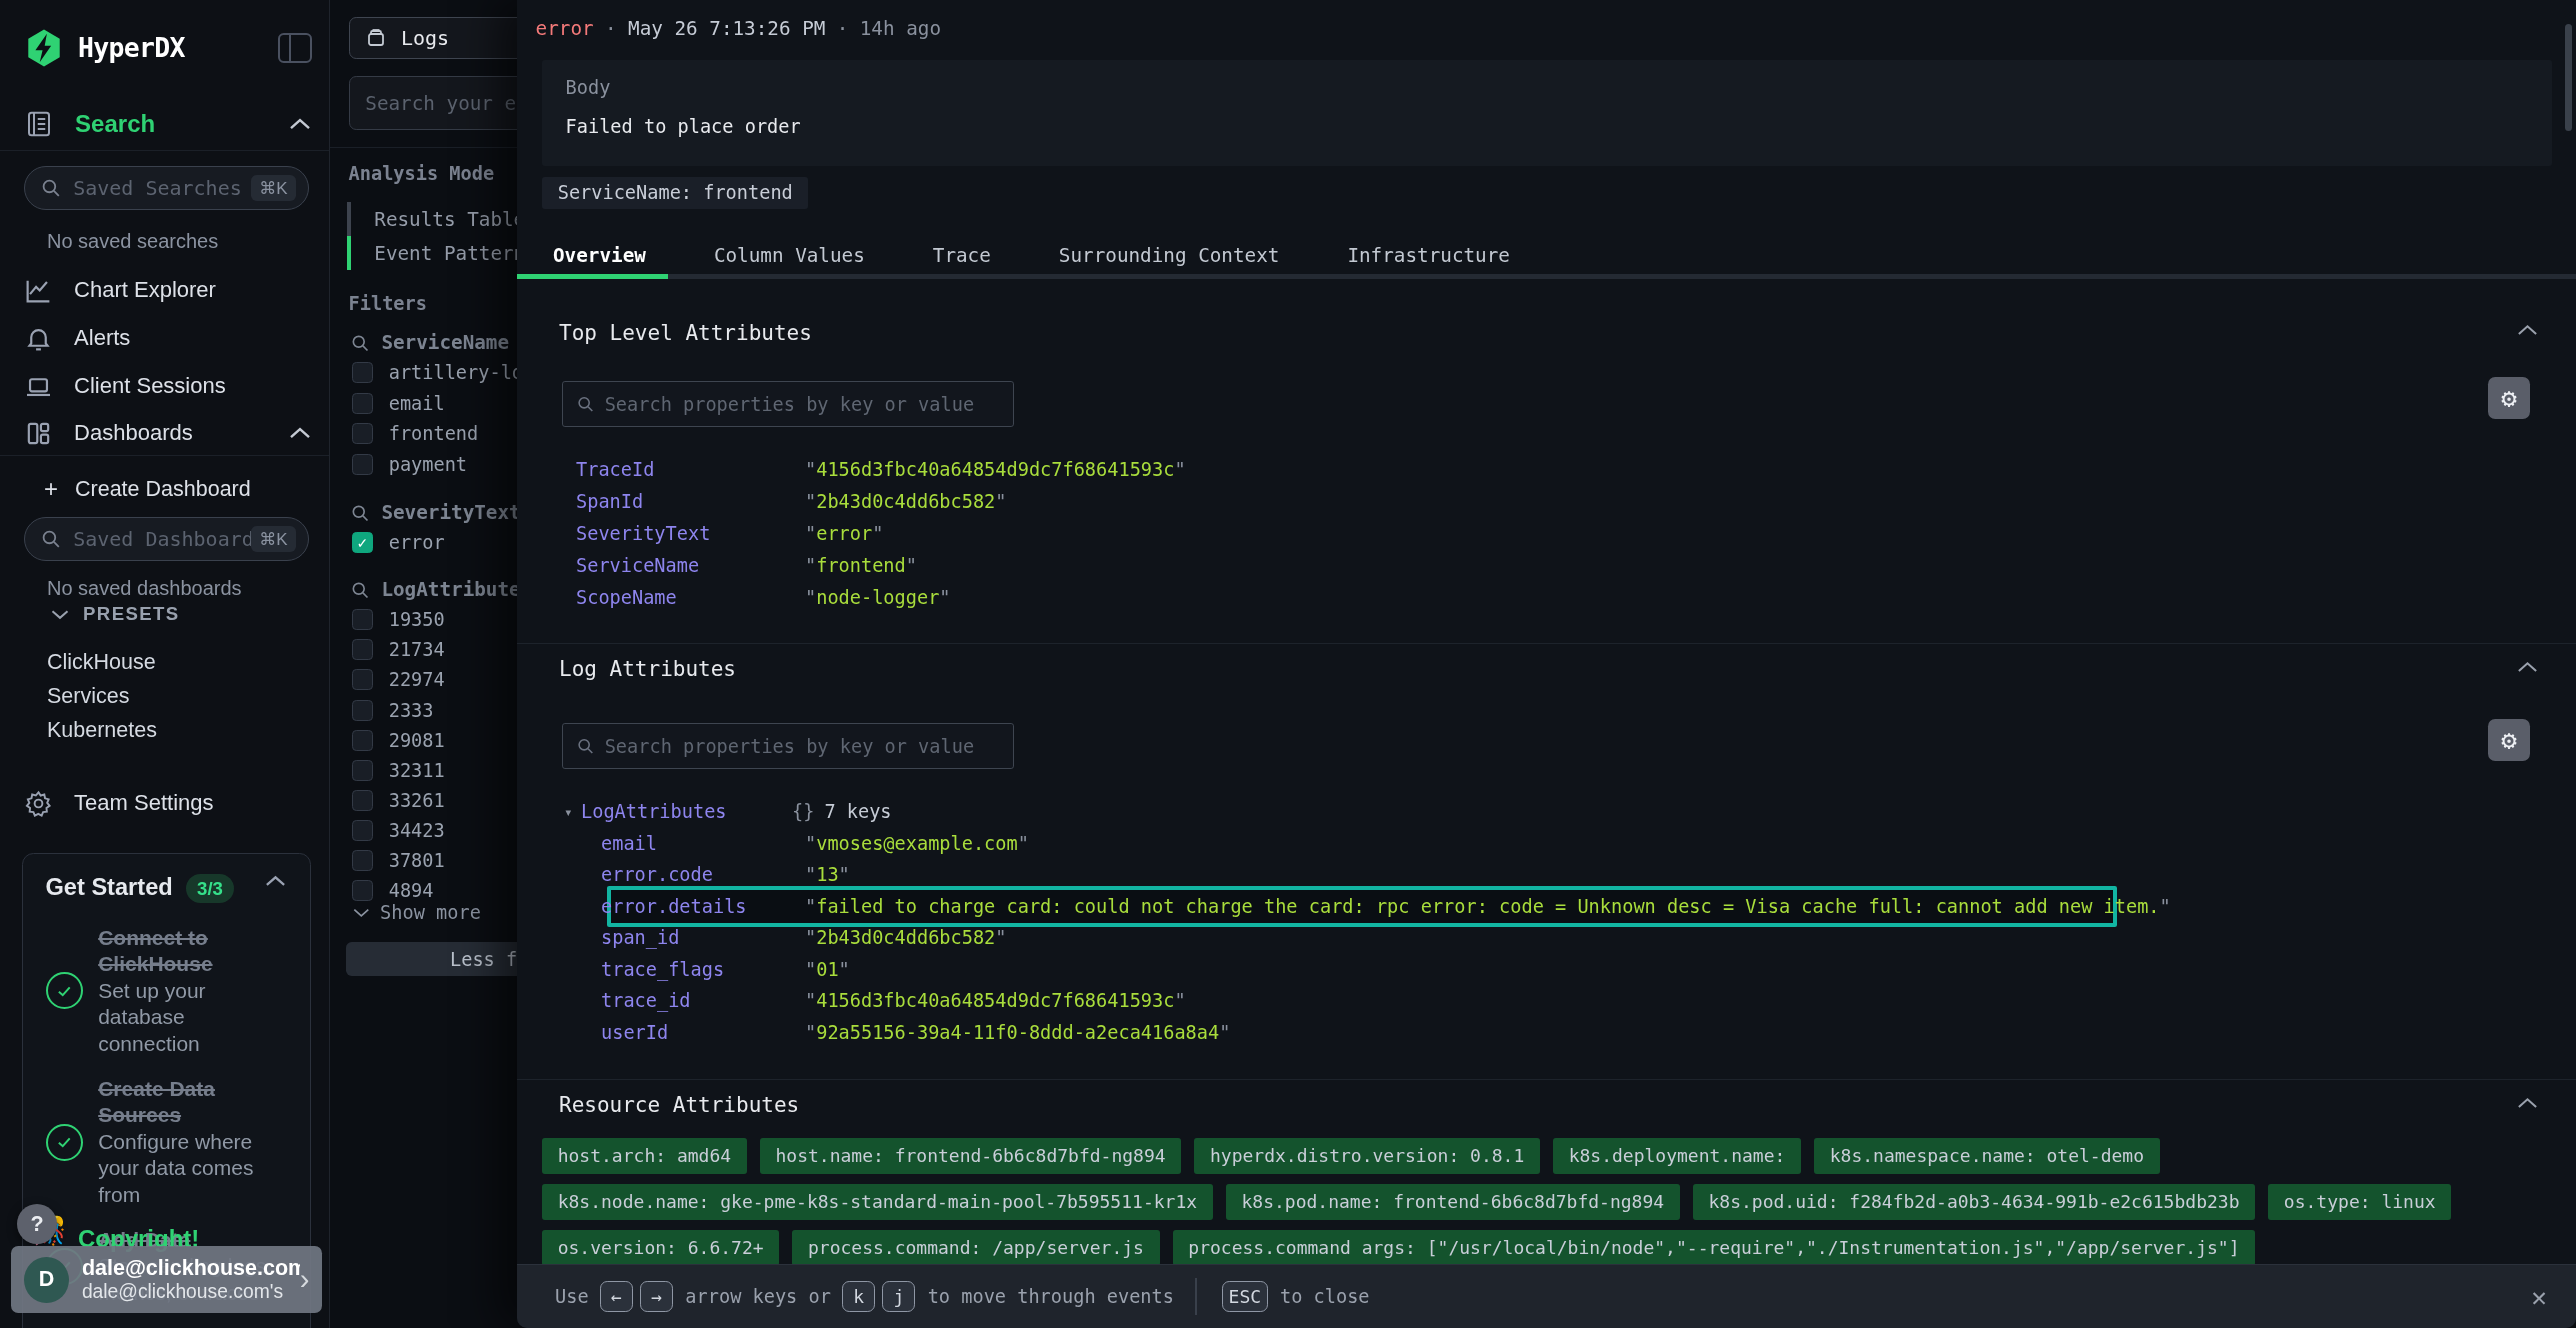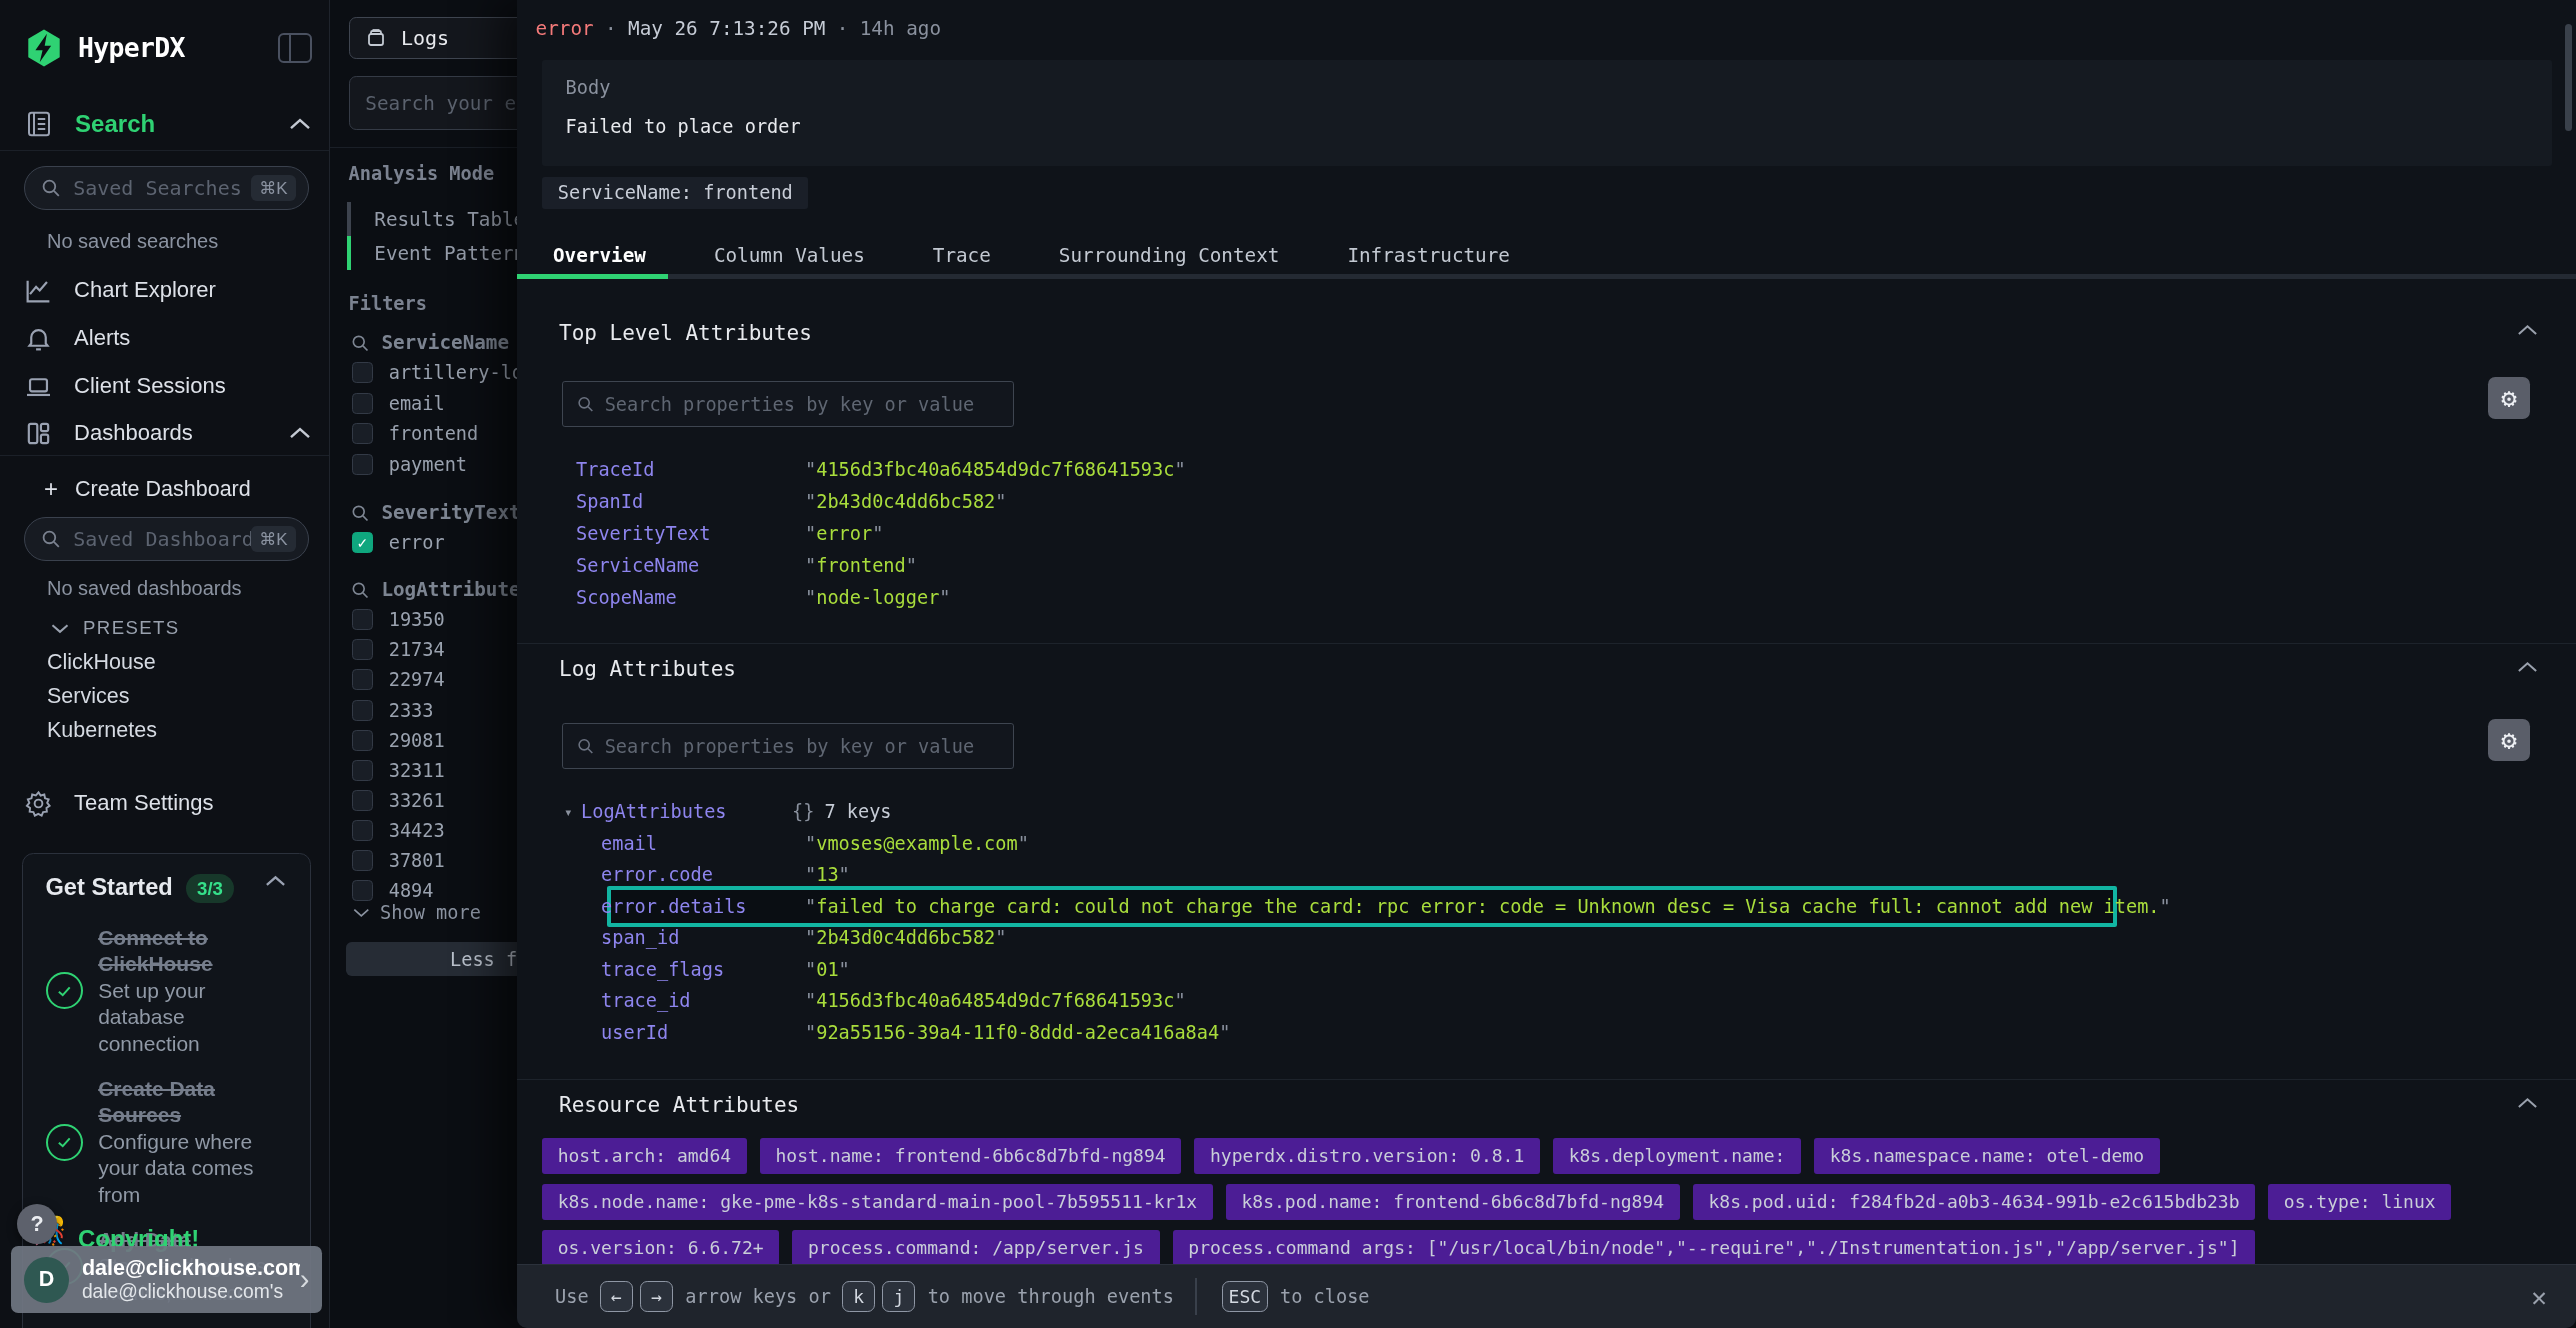--- a/index.html
+++ b/index.html
@@ -125,21 +125,21 @@
   .tree-root .k { width:211px; flex:0 0 211px; color:#8e85ee; font-size:18.6px; }
   .tree-root .meta-b { color:#8a919e; font-size:18.6px; margin-right:10px; }
   .tree-root .meta-t { color:#c6ccd6; font-size:18.6px; }
   .kv.child { height:31.5px; padding-left:84px; }
   .kv.child .k { width:204px; flex:0 0 204px; }
   .hl-box { position:absolute; left:90px; top:-4.3px; width:1510px; height:41px; border:4.3px solid #12b5a2;
             border-radius:2.1px; background:rgba(8,11,14,.55); z-index:0; }
   .kv.child > .k, .kv.child > .q, .kv.child > .v { position:relative; z-index:1; }
   .wide-div { position:absolute; left:0; width:100%; height:1.4px; background:#1d232b; }
   .chips { position:absolute; left:25px; right:21.5px; top:1138px; display:flex; flex-wrap:wrap; gap:10px 13px; }
-  .r-chip { height:36px; line-height:36px; background:#4c1d95; border-radius:2.9px; padding:0 15.7px;
+  .r-chip { height:36px; line-height:36px; background:#14532d; border-radius:2.9px; padding:0 15.7px;
             font-size:18px; color:#c9ced8; white-space:nowrap; }
   .d-footer { position:absolute; left:0; right:0; bottom:0; height:64px; background:#1f242c; border-top:1.4px solid #2b313b;
               border-radius:0 0 10px 10px; display:flex; align-items:center; padding-left:38px; font-size:18.6px; color:#9aa1ad; }
   .kbd { display:inline-flex; align-items:center; justify-content:center; min-width:33px; height:31.5px; padding:0 5.7px;
          border:1.4px solid #8f97a5; border-radius:7.2px; background:#2b313b; color:#d3d8e0; font-size:18px; margin:0 3.6px; }
   .f-sep { width:1.4px; height:37px; background:#39404b; margin:0 21.5px; }
   .close-x { position:absolute; right:29px; top:50%; transform:translateY(-50%); font-size:26px; color:#9aa1ad; }
   .scroll-thumb { position:absolute; right:4.3px; top:24px; width:7.2px; height:107px; background:#3a414b; border-radius:3.6px; }
   svg { display:block; }
 </style>
@@ -241,21 +241,21 @@
     <div class="pill-input" style="top:517px;">
       <svg width="21.5" height="21.5" viewBox="0 0 24 24" fill="none" stroke="#7b8290" stroke-width="2">
           <circle cx="10.5" cy="10.5" r="6.5"></circle>
           <line x1="15.5" y1="15.5" x2="21" y2="21"></line>
         </svg>
       <input placeholder="Saved Dashboards" style="">
       <span class="kbd-badge">⌘K</span>
     </div>
     <div class="empty-note" style="top:577px;">No saved dashboards</div>
 
-    <div class="presets-head" style="top:617px;">
+    <div class="presets-head" style="top:603px;font-weight:bold;">
       <svg width="20" height="13" viewBox="0 0 24 14" fill="none" stroke="#99a1ae" stroke-width="2.4">
           <polyline points="3,3 12,11 21,3"></polyline>
         </svg>
       <span style="margin-left:13px;">PRESETS</span>
     </div>
     <div class="small-link" style="top:650px;">ClickHouse</div>
     <div class="small-link" style="top:684px;">Services</div>
     <div class="small-link" style="top:718px;">Kubernetes</div>
 
     <div class="nav-row" style="top:786px;">

